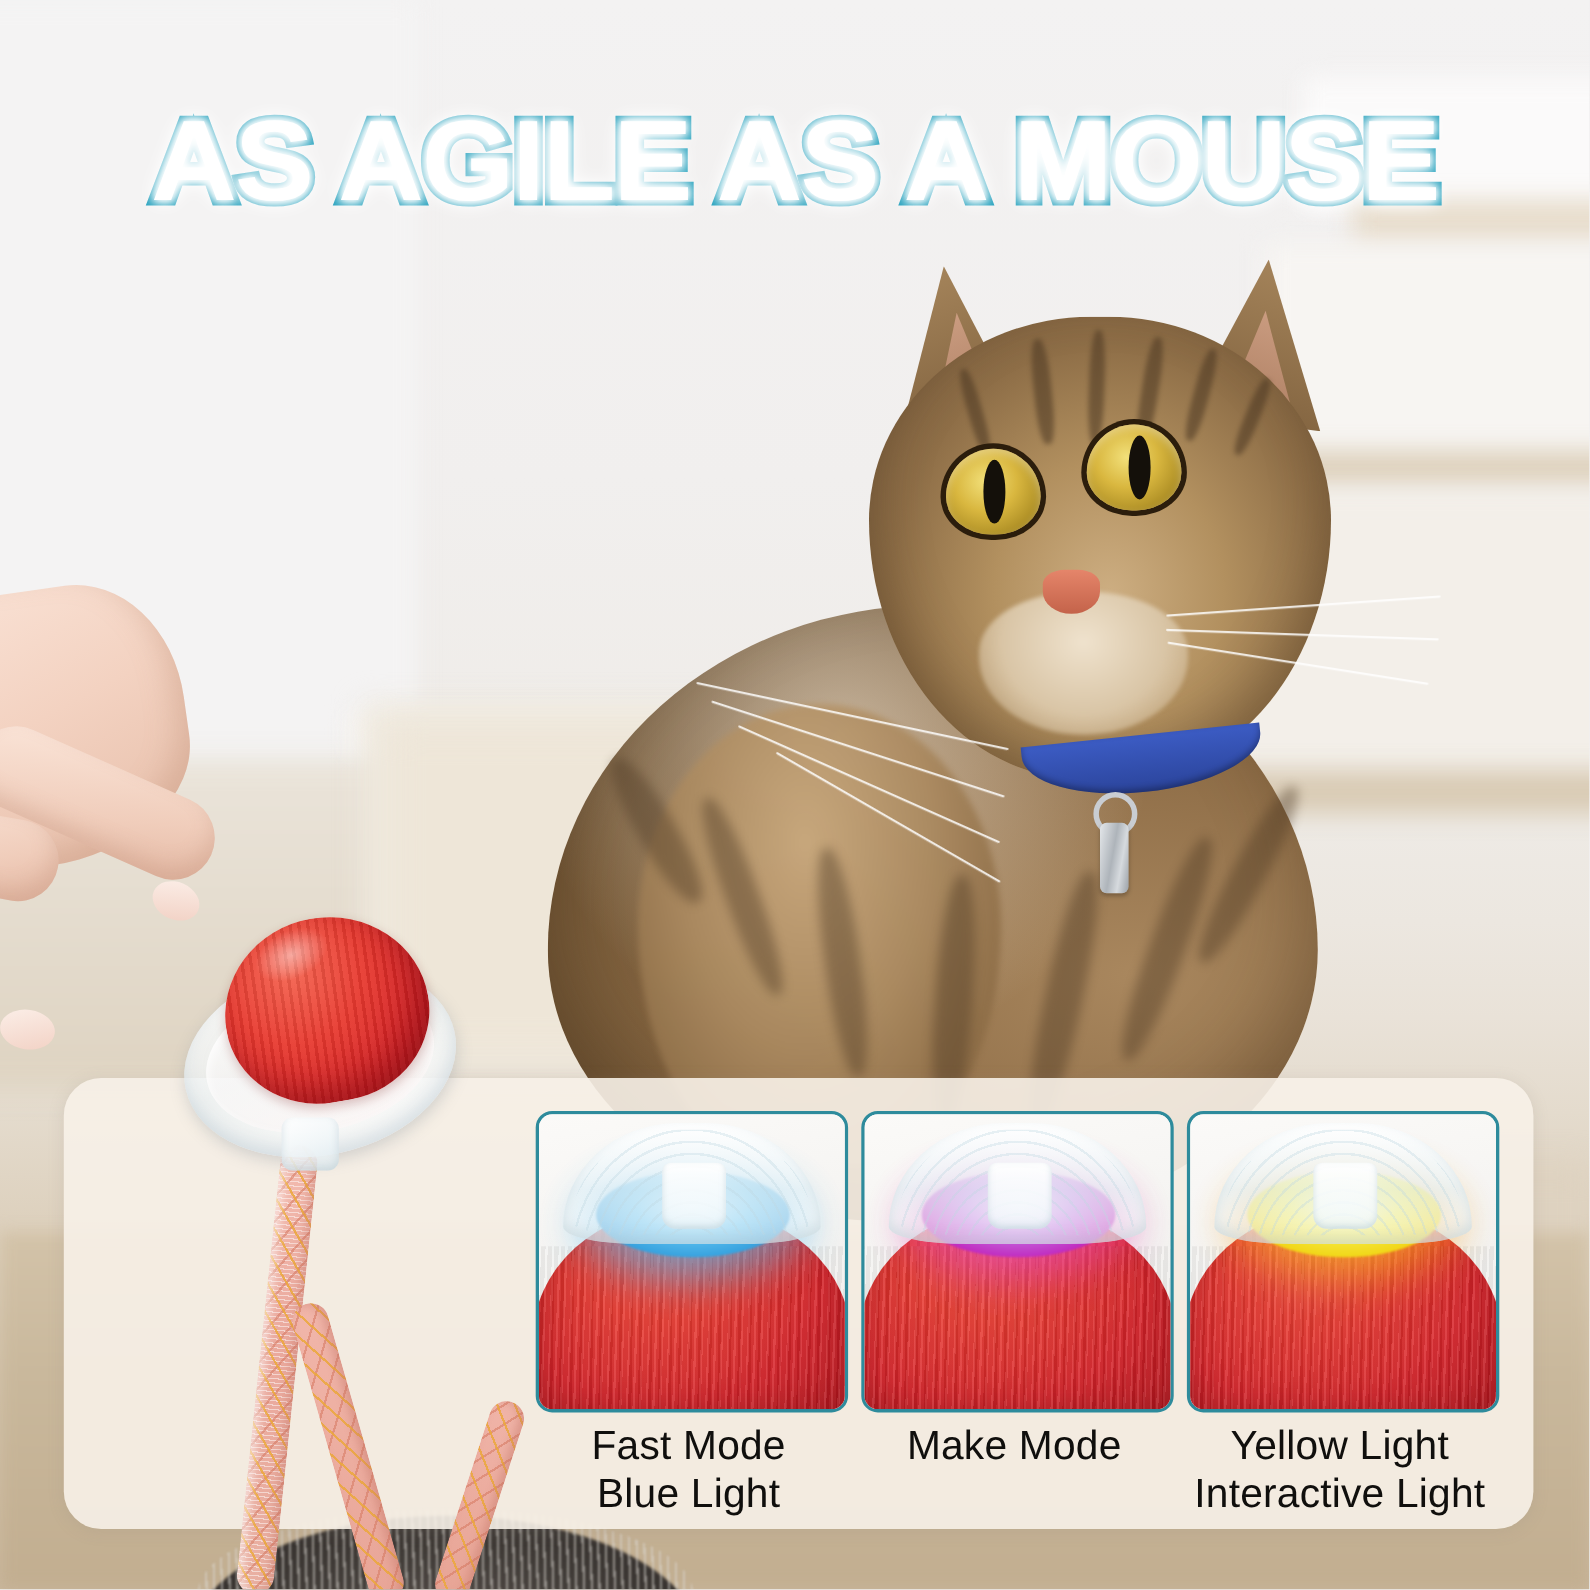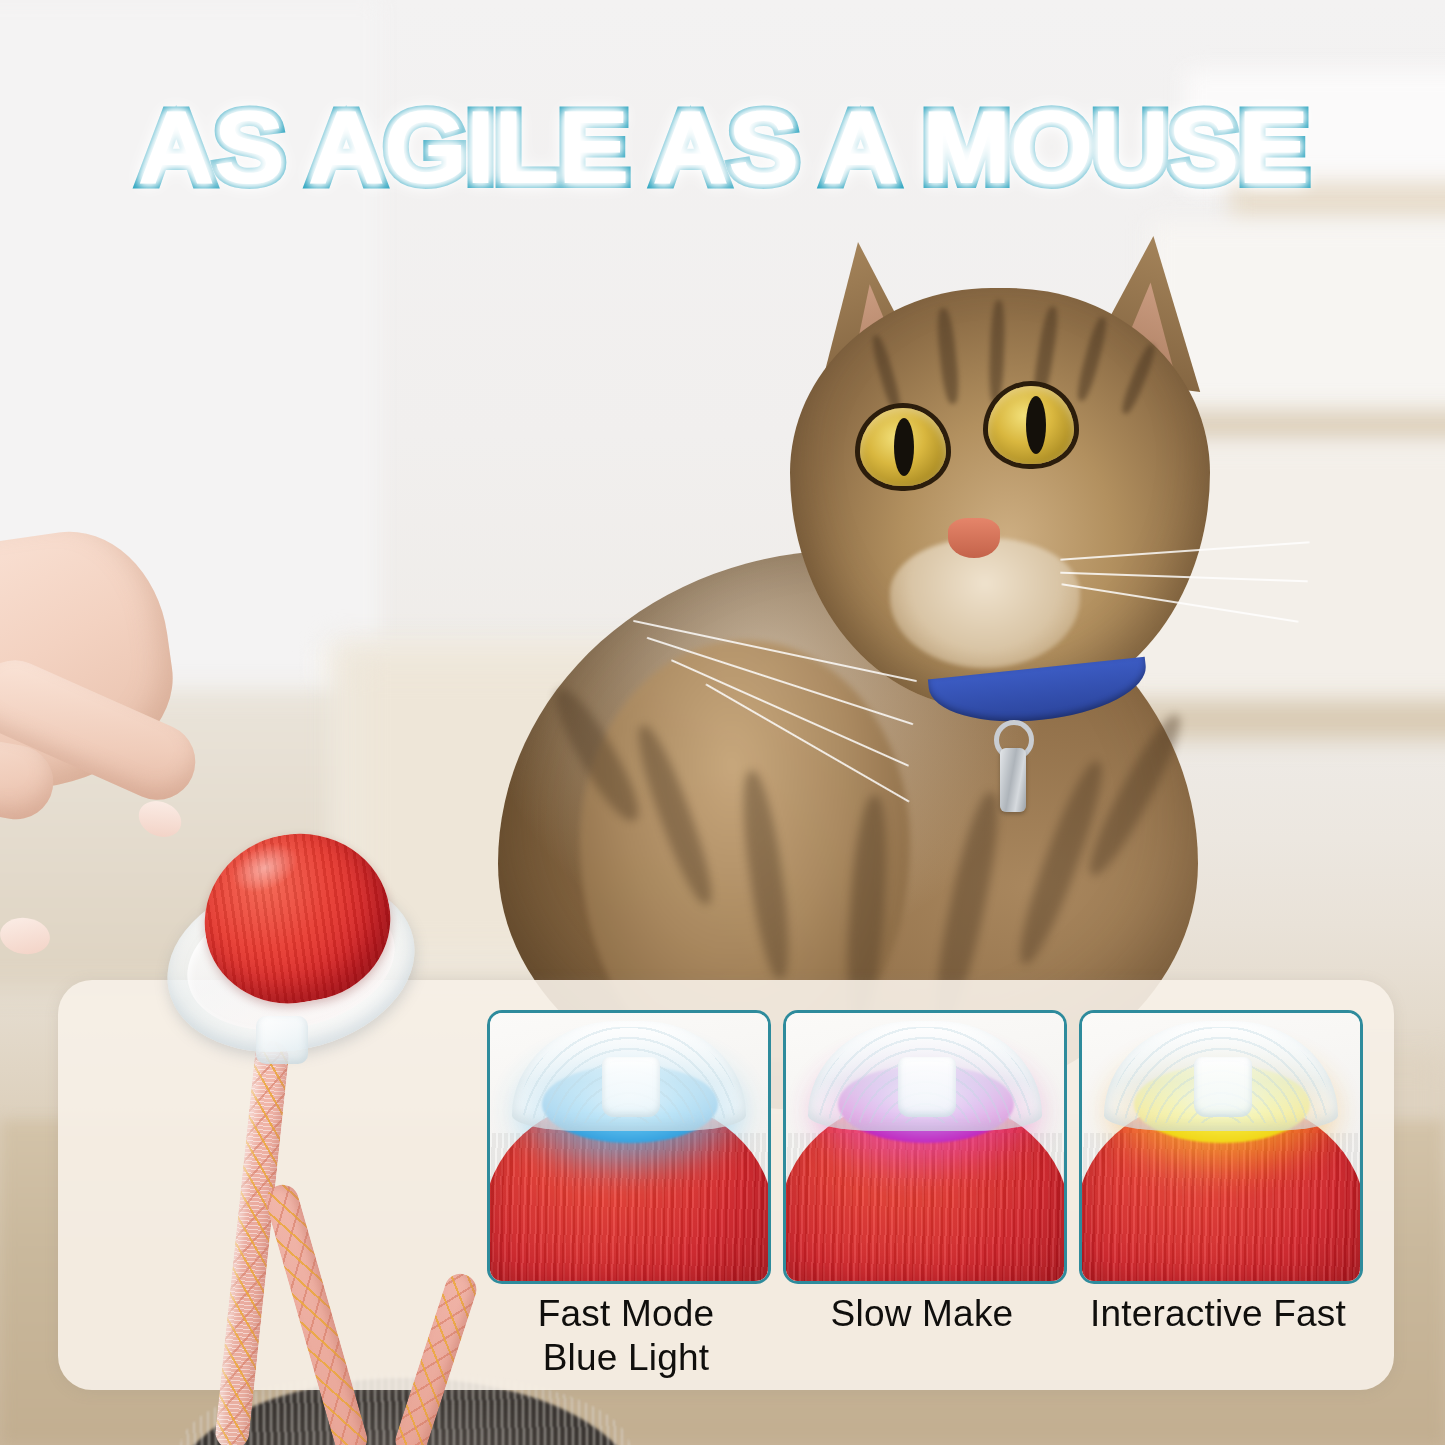--- a/index.html
+++ b/index.html
@@ -432,24 +432,25 @@
       <div class="dome"></div>
       <div class="dome-ribs"></div>
       <div class="led"></div>
     </div>
 
     <div class="card-label l1">
       <div>Fast Mode</div>
       <div>Blue Light</div>
     </div>
     <div class="card-label l2">
-      <div>Slow Make</div>
+      <div>Make Mode</div>
     </div>
     <div class="card-label l3">
-      <div>Interactive Fast</div>
+      <div>Yellow Light</div>
+      <div>Interactive Light</div>
     </div>
   </div>
 
   <div class="headline">
     <span>AS AGILE AS A MOUSE</span>
   </div>
 
 </div>
 
 </body></html>

